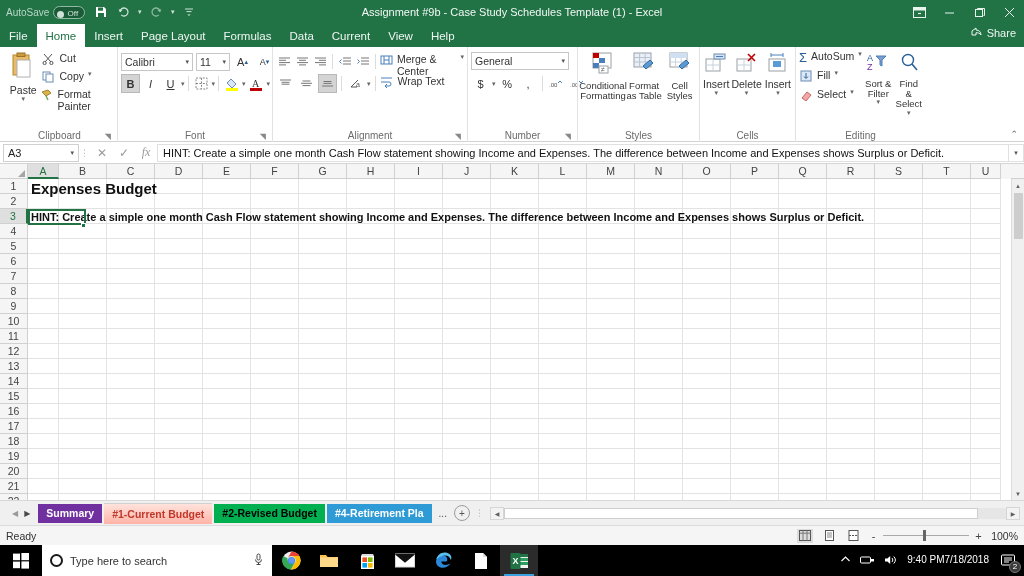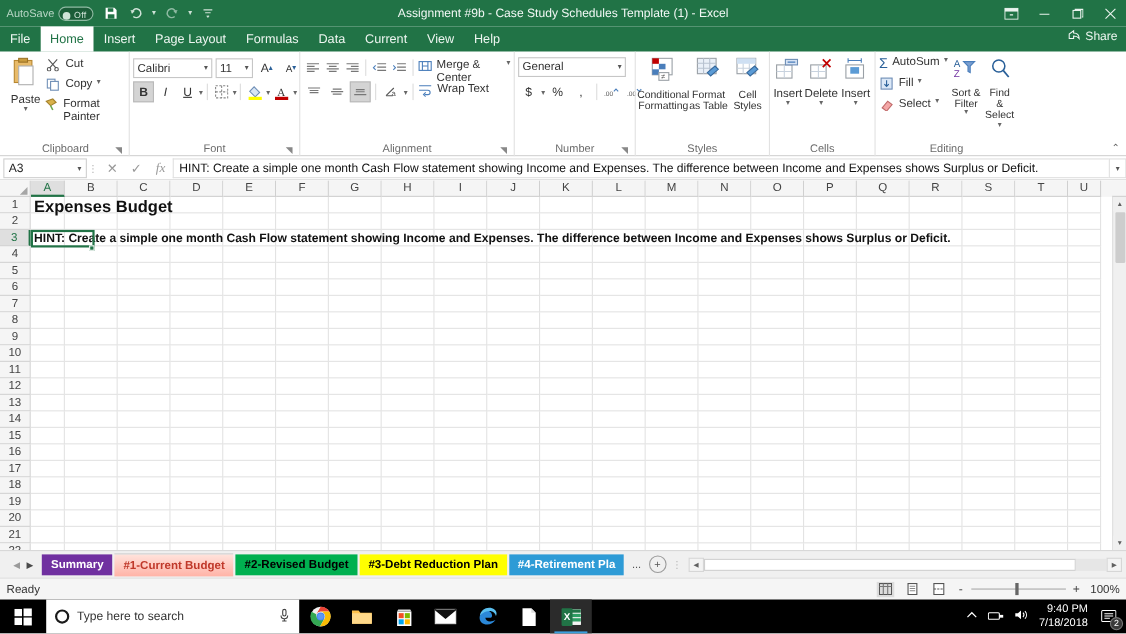--- a/index.html
+++ b/index.html
@@ -226,21 +226,21 @@
   .search-placeholder { flex: 1; }
   .tb-icons { display: flex; align-items: center; }
   .tbicon {
     width: 38px; height: 31px; display: flex; align-items: center; justify-content: center; position: relative;
   }
   .tbicon.active::after {
     content: ""; position: absolute; bottom: 0; left: 4px; right: 4px; height: 2px; background: #3aa0e0;
   }
   .tbicon.active { background: #2b2b2b; }
   .tray { margin-left: auto; display: flex; align-items: center; gap: 9px; padding-right: 6px; font-size: 10px; }
-  .clock { display: flex; flex-direction: column; align-items: flex-end; line-height: 1.25; font-size: 10px; }
+  .clock { display: flex; flex-direction: row; align-items: flex-end; line-height: 1.25; font-size: 10px; }
   .notif { position: relative; width: 20px; height: 20px; display: flex; align-items: center; justify-content: center; }
   .notif-badge {
     position: absolute; right: -3px; bottom: -2px; background: #3a3a3a; color: #fff;
     border-radius: 50%; width: 12px; height: 12px; font-size: 8px;
     display: flex; align-items: center; justify-content: center; border: 1px solid #777;
   }
 </style>
 </head>
 <body>
 
@@ -1310,21 +1310,20 @@
 
   <div class="tabbar">
     <div class="navarrows">
       <span class="navarrow">◀</span>
       <span class="navarrow en">▶</span>
     </div>
     <div id="sheettabs" style="display:flex; align-items:center;">
         <div class="sheettab" style="background: rgb(112, 48, 160); color: rgb(255, 255, 255);">Summary</div>
         <div class="sheettab active" style="background: linear-gradient(rgb(255, 227, 220), rgb(255, 179, 167)); color: rgb(192, 57, 43); height: 21px; border-top: 1px solid rgb(208, 208, 208);">#1-Current Budget</div>
         <div class="sheettab" style="background: rgb(0, 176, 80); color: rgb(0, 0, 0);">#2-Revised Budget</div>
-        <div class="sheettab" style="background: rgb(255, 255, 0); color: rgb(0, 0, 0);">#3-Debt Reduction Plan</div>
         <div class="sheettab" style="background: rgb(46, 155, 214); color: rgb(255, 255, 255);">#4-Retirement Pla</div>
       </div>
     <span class="tabdots">...</span>
     <div class="addsheet">+</div>
     <span class="tabgrip">⋮</span>
     <div class="hscroll-track">
       <div class="hs-arrow">◀</div>
       <div class="hs-thumb"></div>
       <div class="hs-rest"></div>
       <div class="hs-arrow">▶</div>

